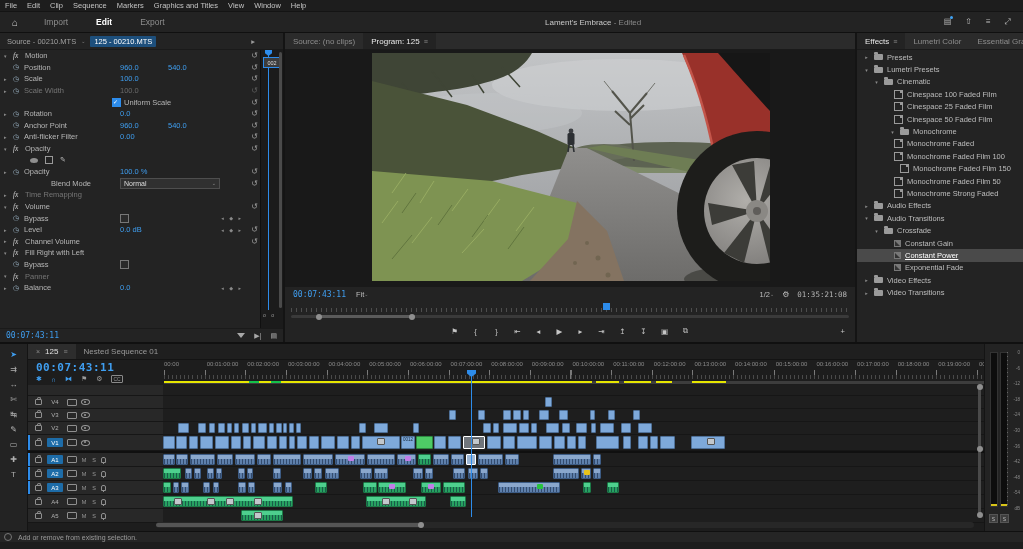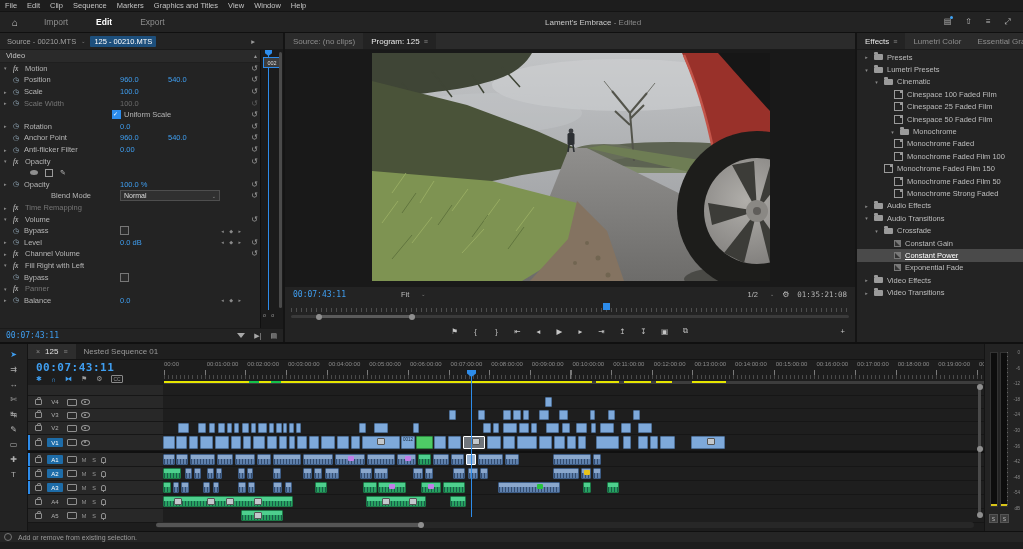--- a/index.html
+++ b/index.html
@@ -78,21 +78,21 @@
   .ec-tc{color:#3f9ef0;}
   .ec-bot-icons{margin-left:auto;display:flex;gap:9px;color:#a8a8a8;font-size:7px;align-items:center;}
   .funnel{width:0;height:0;border-left:4px solid transparent;border-right:4px solid transparent;border-top:5px solid #a8a8a8;}
 
   
   .prog{flex:1;display:flex;flex-direction:column;}
   .video-area{flex:1;background:#191919;position:relative;}
   .video-frame{position:absolute;left:87px;top:3px;width:398px;height:228px;background:#000;}
   .prog-info{height:14px;display:flex;align-items:center;padding:0 8px;font-size:8px;gap:10px;}
   .prog-tc{color:#3f9ef0;}
-  .mini-dd{display:flex;align-items:center;gap:12px;color:#bdbdbd;font-size:7.5px;margin-left:45px;}
+  .mini-dd{display:flex;align-items:center;gap:0;color:#bdbdbd;font-size:7.5px;}
   .mini-dd .dda{font-size:5px;color:#8a8a8a;}
   .prog-right{margin-left:auto;display:flex;align-items:center;gap:8px;color:#bdbdbd;}
   .prog-dur{color:#b5b5b5;font-size:7.5px;}
   .scrub{height:9px;margin:2px 6px 0 6px;position:relative;
          background:repeating-linear-gradient(90deg,#4e4e4e 0 1px,transparent 1px 5px) bottom/100% 4px no-repeat;}
   .scrub-ph{position:absolute;top:0;width:7px;height:7px;background:#2d8ceb;}
   .zoombar{height:7px;margin:1px 6px 0 6px;position:relative;}
   .zoombar .track{position:absolute;left:0;right:0;top:2px;height:3px;background:#3a3a3a;border-radius:2px;}
   .zoombar .thumb{position:absolute;top:2px;height:3px;background:#5b5b5b;border-radius:2px;}
   .zoombar .knob{position:absolute;top:0.5px;width:6px;height:6px;border-radius:50%;background:#8f8f8f;}
@@ -242,24 +242,20 @@
 
     <div class="panel ec">
       <div class="ec-src">
         <span>Source - 00210.MTS</span>
         <span style="font-size:5px;color:#8a8a8a">⌄</span>
         <span class="ec-clip-chip">125 - 00210.MTS</span>
         <span class="arr">▸</span>
       </div>
       <div class="ec-body">
         <div class="ec-rows">
-            <div class="ec-section">
-              <span>Video</span>
-              <span class="col">▲</span>
-            </div>
             <div class="ec-row">
               <span class="ec-chev">▾</span>
               <span class="ec-fx">fx</span>
               <span class="ec-label">Motion</span>
               <span class="ec-reset">↺</span>
             </div>
             <div class="ec-row">
               <span class="ec-chev"></span>
               <span class="ec-sw">◷</span>
               <span class="ec-label">Position</span>
@@ -592,21 +588,21 @@
           <div class="tree-row" style="padding-left: 26px;">
             <span class="t-chev"></span>
             <span class="i-fxp"></span>
             <span>Monochrome Faded</span>
           </div>
           <div class="tree-row" style="padding-left: 26px;">
             <span class="t-chev"></span>
             <span class="i-fxp"></span>
             <span>Monochrome Faded Film 100</span>
           </div>
-          <div class="tree-row" style="padding-left: 16px;">
+          <div class="tree-row" style="padding-left: 32px;">
             <span class="t-chev"></span>
             <span class="i-fxp"></span>
             <span>Monochrome Faded Film 150</span>
           </div>
           <div class="tree-row" style="padding-left: 26px;">
             <span class="t-chev"></span>
             <span class="i-fxp"></span>
             <span>Monochrome Faded Film 50</span>
           </div>
           <div class="tree-row" style="padding-left: 26px;">

